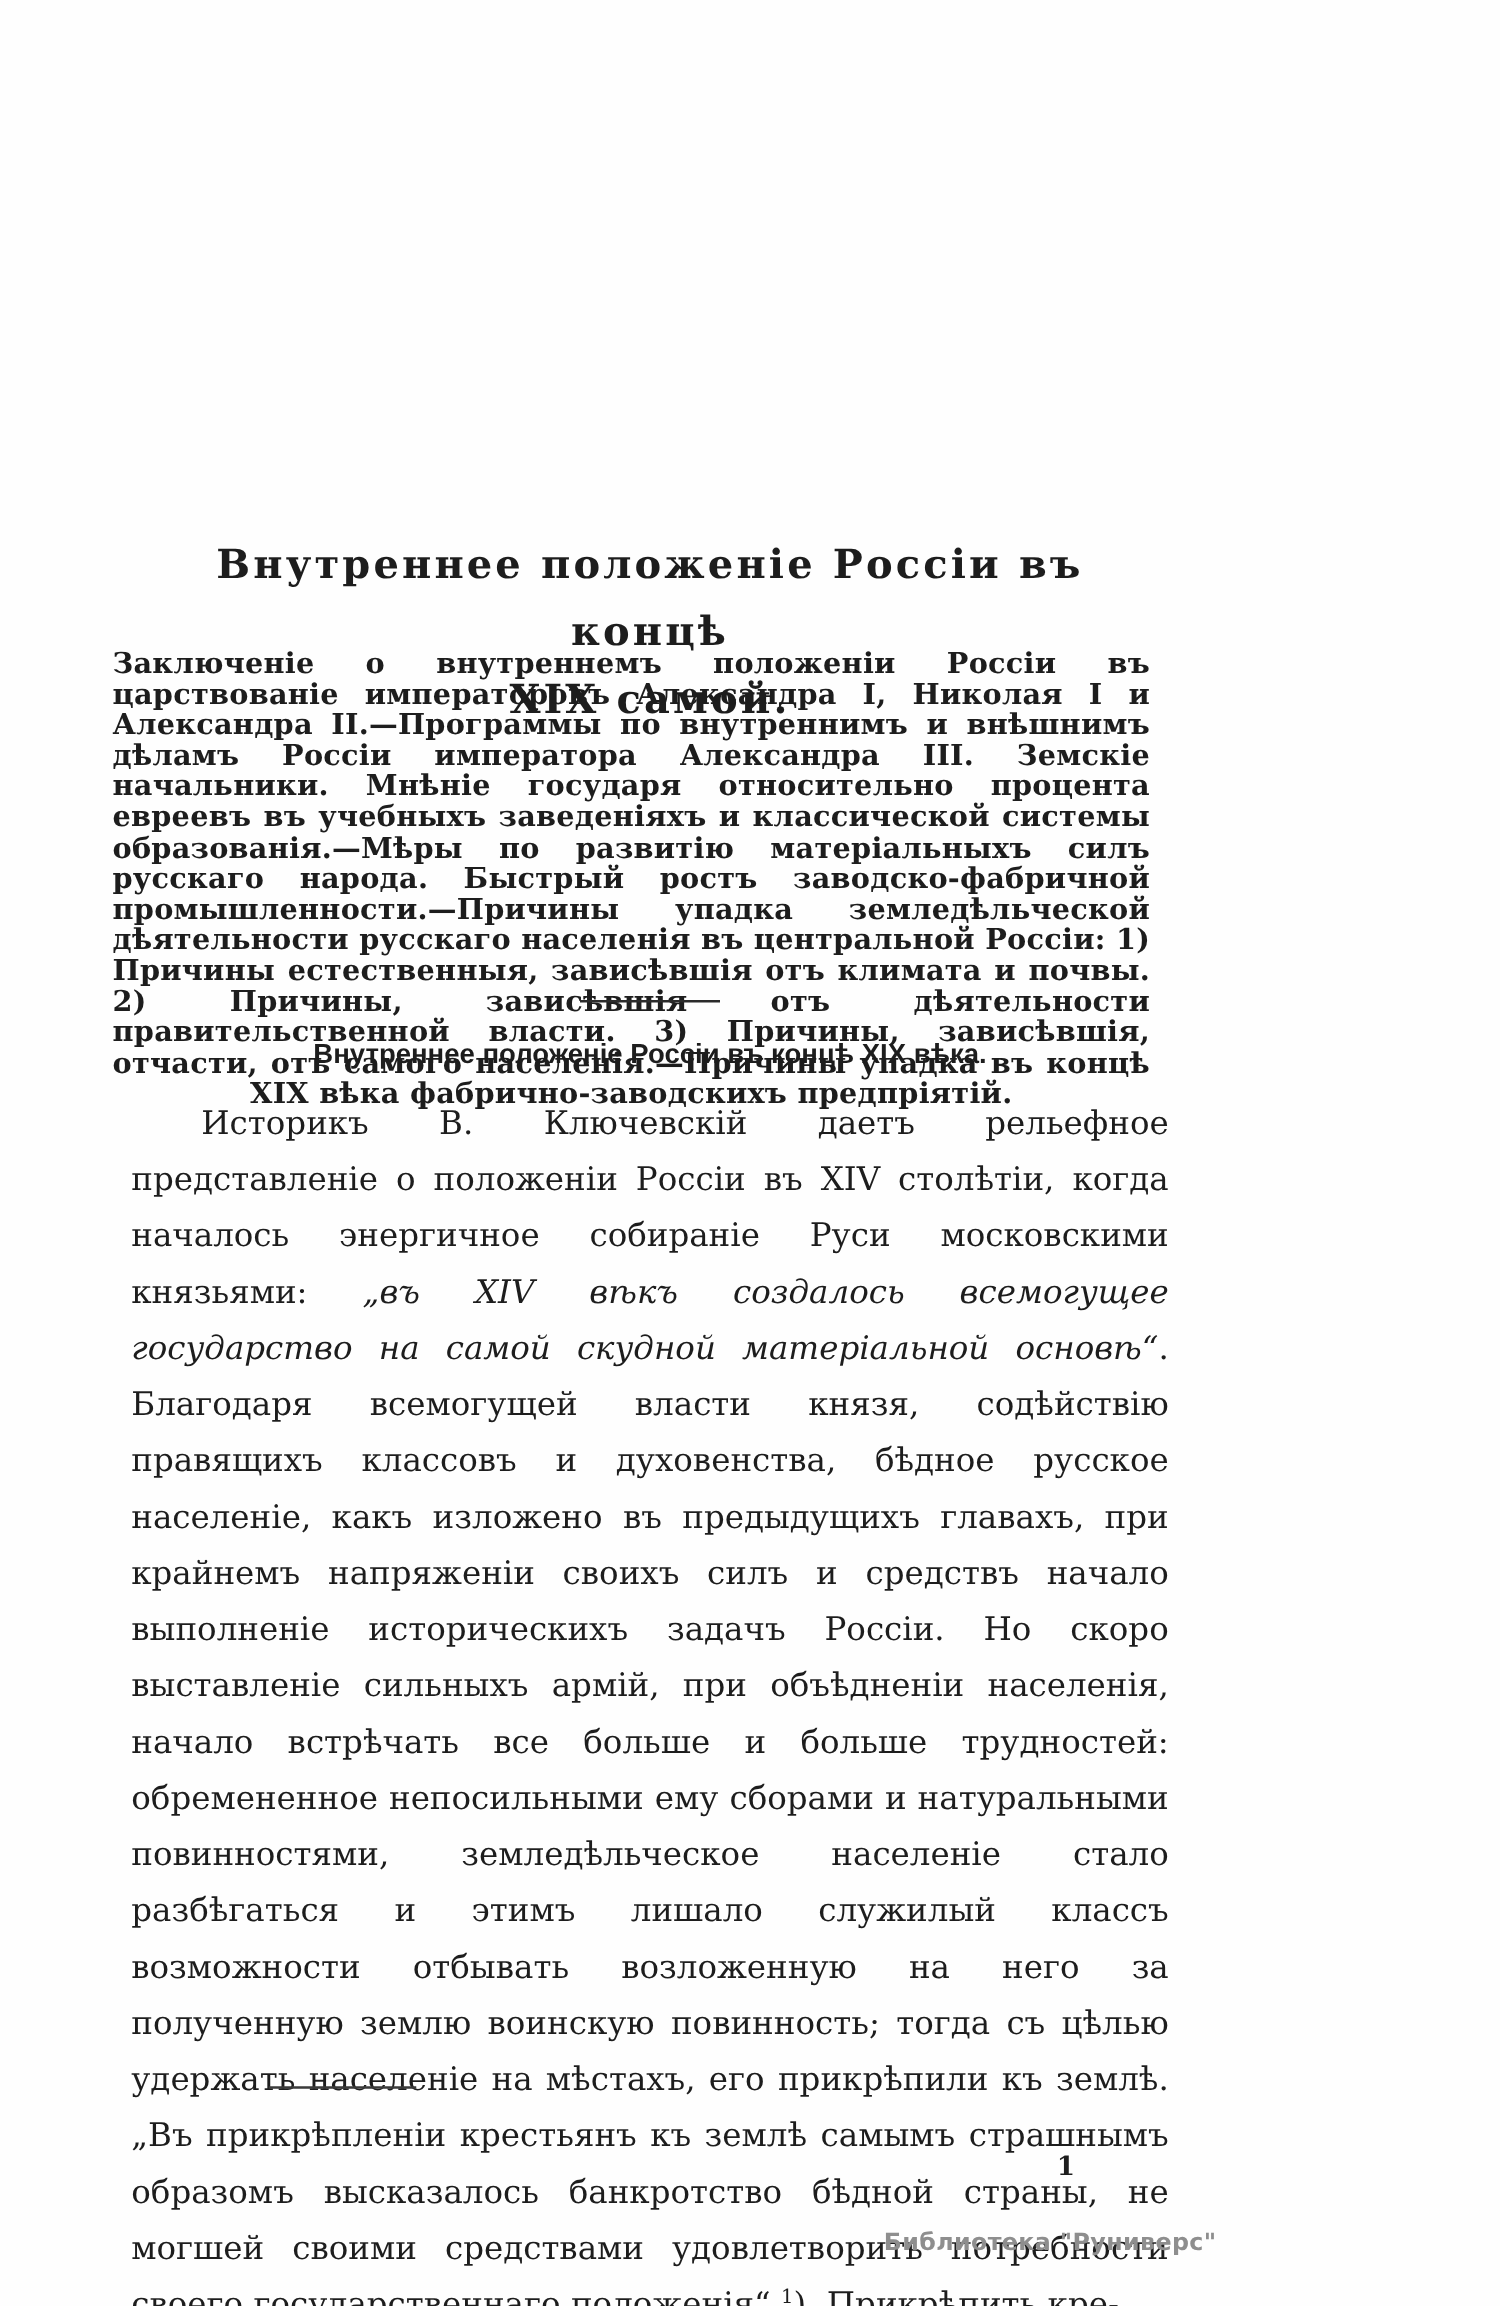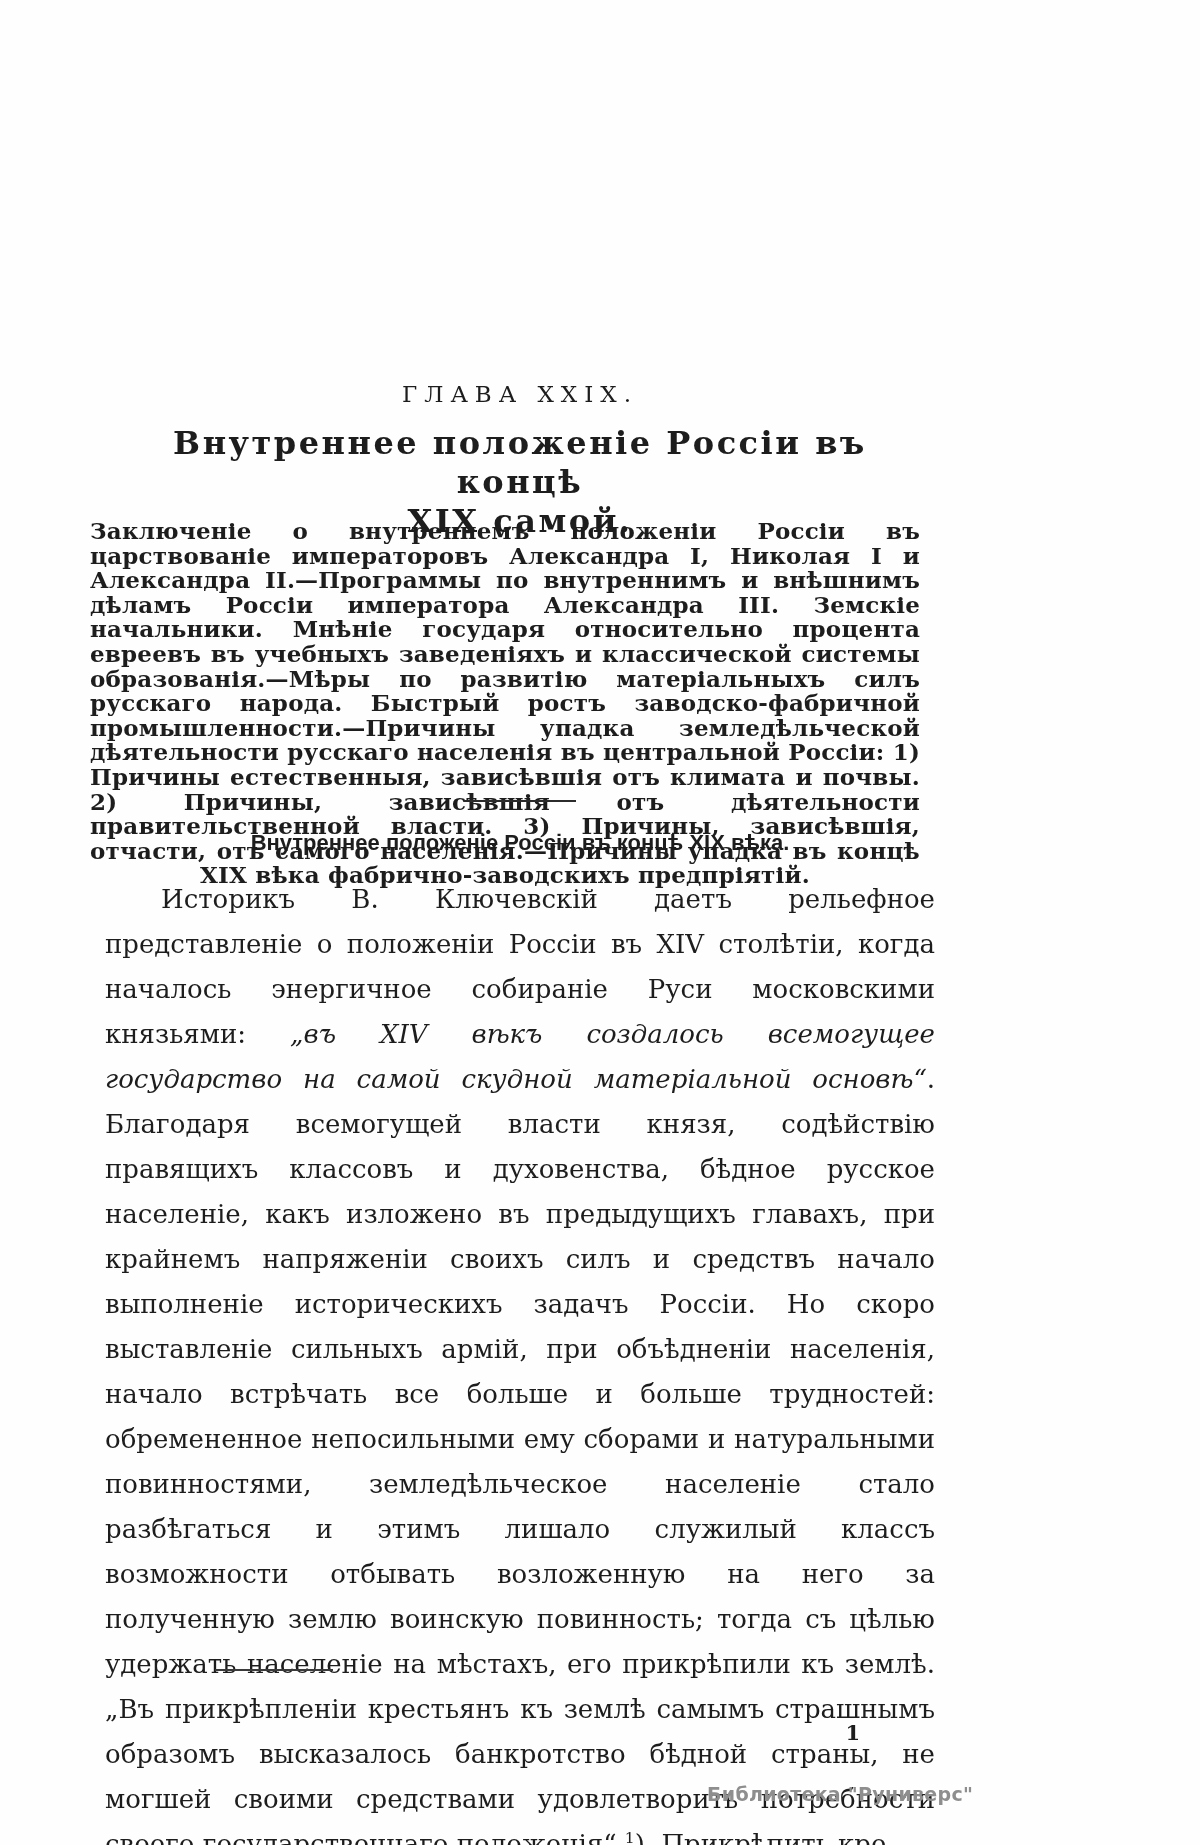--- a/index.html
+++ b/index.html
@@ -24,21 +24,21 @@
     font-size: 23px;
     letter-spacing: 7px;
   }
 
   .chapter-title {
     position: absolute;
     top: 424px; left: 105px; width: 830px;
     text-align: center;
     font-weight: bold;
     font-size: 32px;
-    line-height: 39px;
+    line-height: 54px;
     letter-spacing: 2.5px;
   }
 
   .summary {
     position: absolute;
     top: 519px; left: 90px; width: 830px;
     font-size: 23px;
     font-weight: bold;
     line-height: 24.6px;
     text-align: justify;
@@ -105,21 +105,20 @@
     font-size: 19px;
     color: #8e8e8e;
     letter-spacing: 0.3px;
   }
 </style>
 </head>
 <body>
 
 <div class="page">
 
-  <div class="chapter-label">ГЛАВА XXIX.</div>
 
   <div class="chapter-title">
     <span>Внутреннее положеніе Россіи въ концѣ</span><br>
     <span>XIX самой.</span>
   </div>
 
   <div class="summary">Заключеніе о внутреннемъ положеніи Россіи въ царствованіе императоровъ Александра I, Николая I и Александра II.—Программы по внутреннимъ и внѣшнимъ дѣламъ Россіи императора Александра III. Земскіе начальники. Мнѣніе государя относительно процента евреевъ въ учебныхъ заведеніяхъ и классической системы образованія.—Мѣры по развитію матеріальныхъ силъ русскаго народа. Быстрый ростъ заводско-фабричной промышленности.—Причины упадка земледѣльческой дѣятельности русскаго населенія въ центральной Россіи: 1) Причины естественныя, зависѣвшія отъ климата и почвы. 2) Причины, зависѣвшія отъ дѣятельности правительственной власти. 3) Причины, зависѣвшія, отчасти, отъ самого населенія.—Причины упадка въ концѣ XIX вѣка фабрично-заводскихъ предпріятій.</div>
 
   <div class="divider"></div>
 

